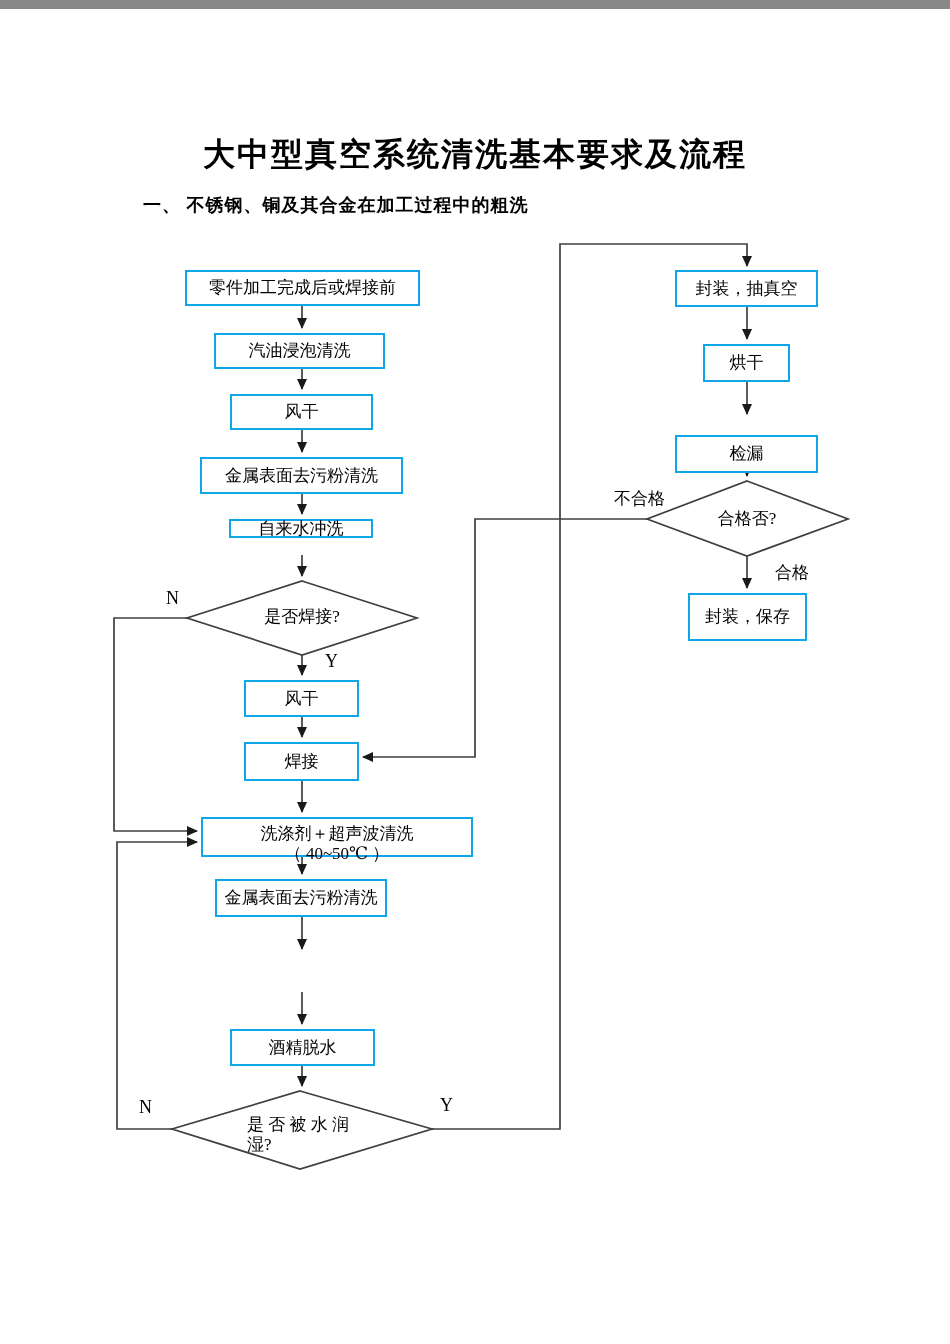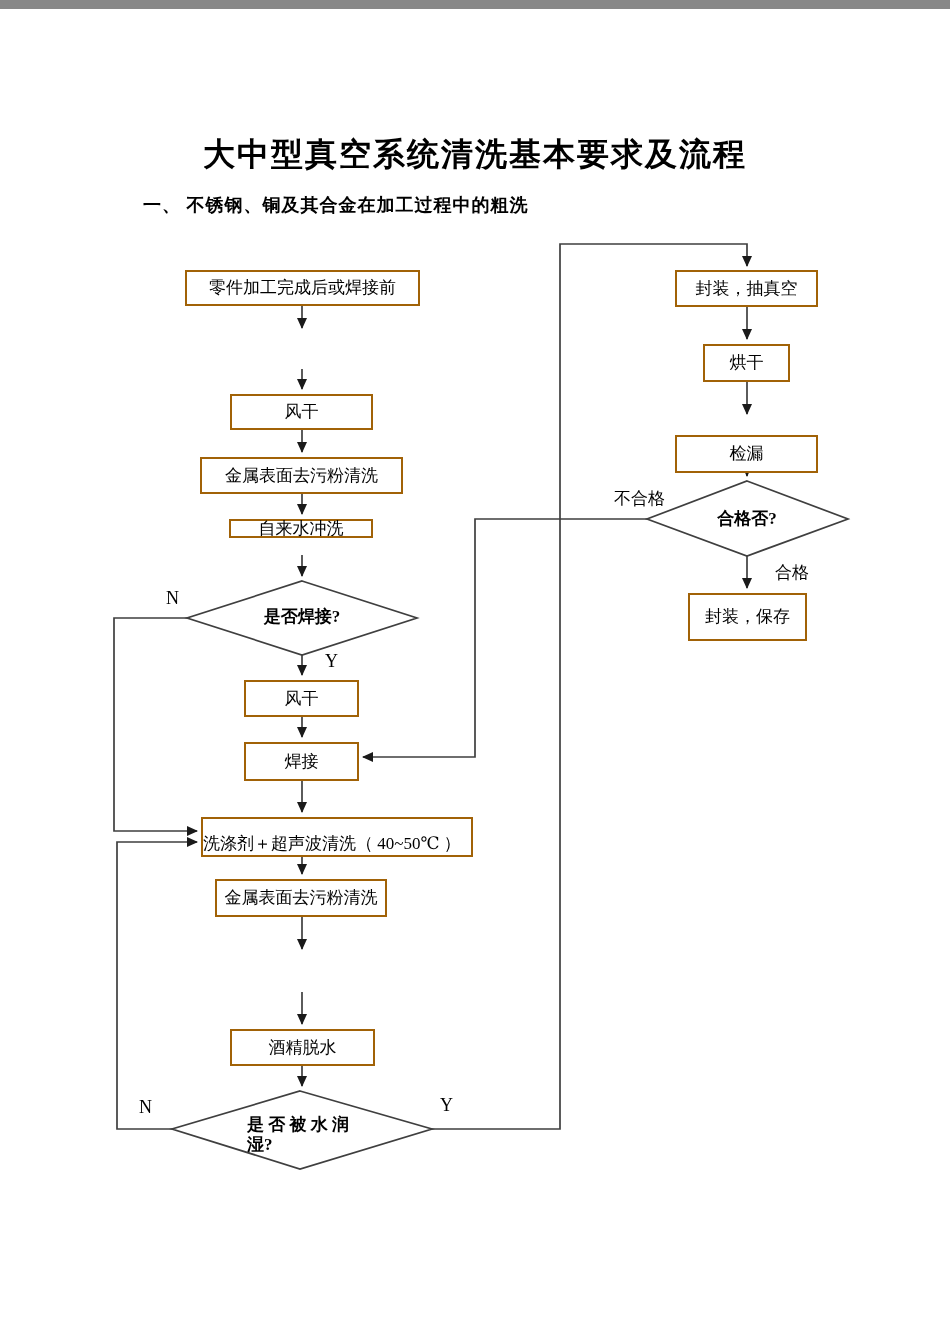--- a/index.html
+++ b/index.html
@@ -20,40 +20,39 @@
     font-family:"Liberation Serif","DejaVu Serif",serif;
   }
   .section-heading{
     position:absolute;left:143px;top:184px;
     font-size:18px;font-weight:bold;
     letter-spacing:1px;
   }
   svg.diagram{position:absolute;left:0;top:0;}
   .box{
     position:absolute;
-    border:2px solid #a16207;
+    border:2px solid #0ea5e9;
     background:#ffffff;
     display:flex;align-items:center;justify-content:center;
     font-size:17px;
     line-height:20px;
     text-align:center;
     box-sizing:border-box;
   }
-  .box.two-line{flex-direction:row;justify-content:flex-start;padding-top:14px;overflow:visible;}
+  .box.two-line{flex-direction:column;justify-content:center;padding-top:14px;overflow:visible;}
   .edge-label{
     position:absolute;
     font-size:18px;
     line-height:18px;
   }
   .edge-label.cjk{font-size:17px;}
   .diamond-label{
     position:absolute;
     font-size:17px;line-height:20px;
     text-align:center;
-    font-weight:bold;
   }
   .diamond-label.left{text-align:left;}
 </style>
 </head>
 <body>
 
 <div class="page">
 
   <div class="page-title">大中型真空系统清洗基本要求及流程</div>
   <div class="section-heading">一、 不锈钢、铜及其合金在加工过程中的粗洗</div>
@@ -96,20 +95,21 @@
 
     <g stroke="#3f3f3f" stroke-width="1.7" fill="#ffffff">
       <polygon points="302,572 417,609 302,646 187,609"></polygon>
       <polygon points="300,1082 432,1120 300,1160 172,1120"></polygon>
       <polygon points="747,472 848,510 747,547 647,510"></polygon>
     </g>
   </svg>
 
   <div class="box" style="left:185px;top:261px;width:235px;height:36px">零件加工完成后或焊接前</div>
 
+  <div class="box" style="left:214px;top:324px;width:171px;height:36px">汽油浸泡清洗</div>
 
   <div class="box" style="left:230px;top:385px;width:143px;height:36px">风干</div>
 
   <div class="box" style="left:200px;top:448px;width:203px;height:37px">金属表面去污粉清洗</div>
 
   <div class="box" style="left:229px;top:510px;width:144px;height:19px">自来水冲洗</div>
 
   <div class="diamond-label" style="left:232px;top:598px;width:140px">是否焊接?</div>
 
   <div class="box" style="left:244px;top:671px;width:115px;height:37px">风干</div>

